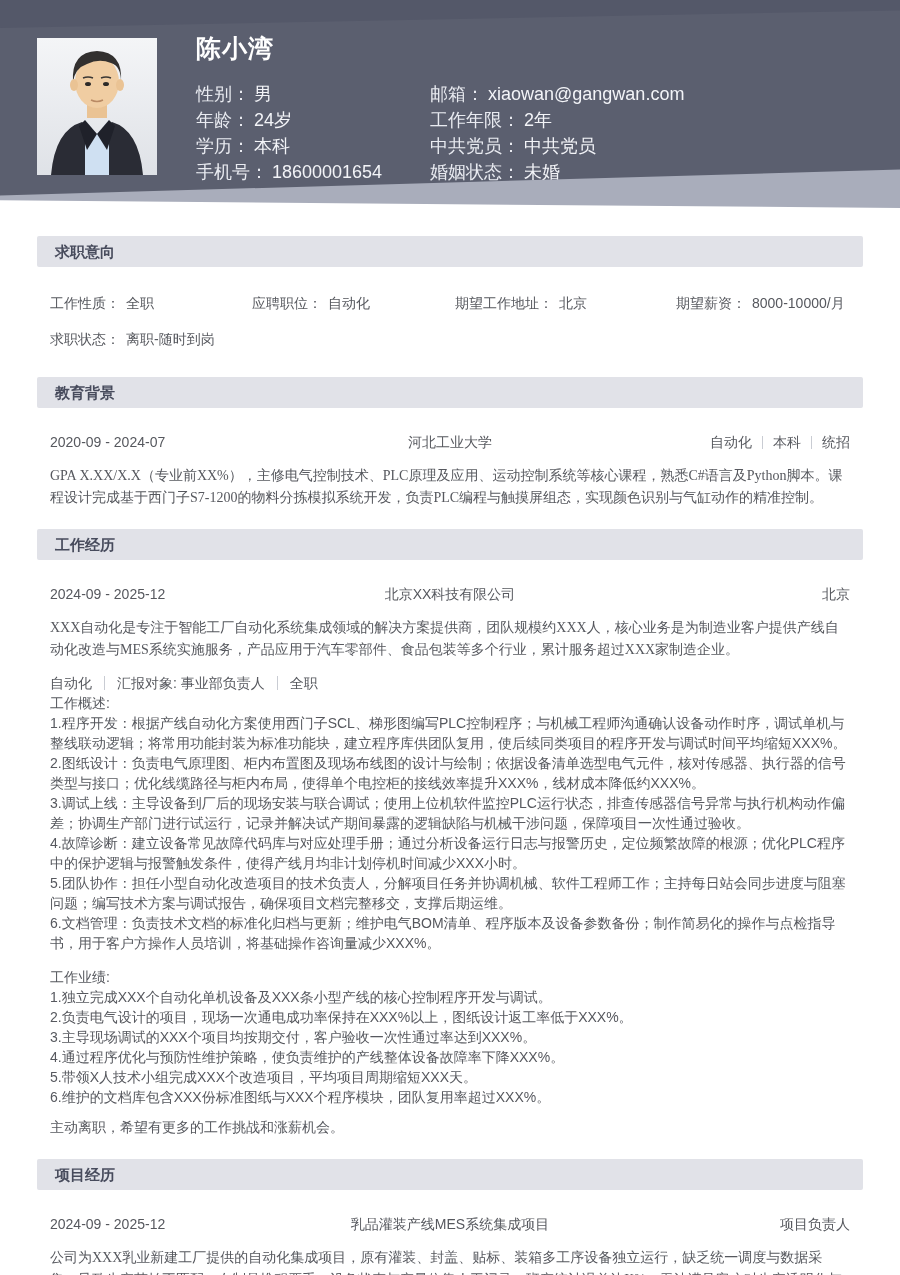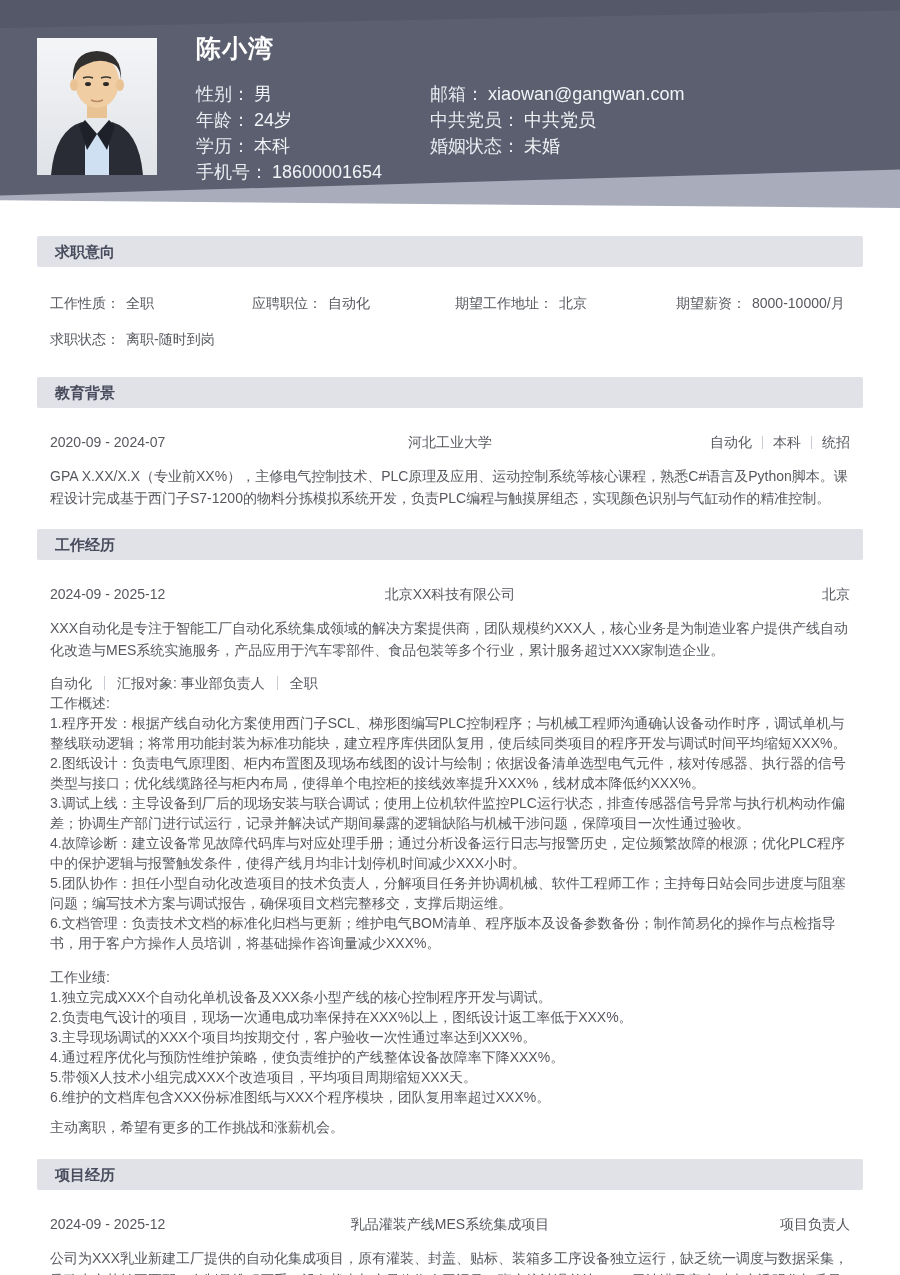--- a/index.html
+++ b/index.html
@@ -37,21 +37,21 @@
     display:grid; grid-template-columns:202px 203px 221px 1fr;
     row-gap:16px; margin-top:26px; line-height:20px;
   }
   .field { white-space:nowrap; }
   .field .lbl { color:#56585e; }
   .field .val { color:#56585e; margin-left:6px; }
   .meta-row { display:flex; align-items:center; margin-top:24px; line-height:20px; }
   .meta-left { width:230px; }
   .meta-center { flex:1; text-align:center; }
   .meta-right { width:230px; text-align:right; }
-  .para { margin-top:13px; line-height:22px; }
+  .para { margin-top:13px; line-height:22px;font-family:Liberation Serif, serif; }
   .inline-tags { display:flex; align-items:center; margin-top:12px; line-height:20px; }
   .sep { width:1px; height:14px; background:#c9ccd3; margin:0 12px; flex:0 0 auto; }
   .tag-sep-right { display:inline-block; width:1px; height:13px; background:#c9ccd3; margin:0 10px; vertical-align:-2px; }
   .block-title { margin-top:12px; line-height:20px; }
   .list { line-height:20px; }
   .list .li { line-height:20px; }
   .gap-title { margin-top:14px; line-height:20px; }
   .leave { margin-top:10px; line-height:20px; }
 </style>
 </head>
@@ -100,20 +100,21 @@
       <h1 class="hero-name">陈小湾</h1>
       <div class="info-cols">
         <div class="info-col-left">
           <div class="info-row"><span class="lbl">性别：</span><span class="val">男</span></div>
           <div class="info-row"><span class="lbl">年龄：</span><span class="val">24岁</span></div>
           <div class="info-row"><span class="lbl">学历：</span><span class="val">本科</span></div>
           <div class="info-row"><span class="lbl">手机号：</span><span class="val">18600001654</span></div>
         </div>
         <div class="info-col-right">
           <div class="info-row"><span class="lbl">邮箱：</span><span class="val">xiaowan@gangwan.com</span></div>
+          <div class="info-row"><span class="lbl">工作年限：</span><span class="val">2年</span></div>
           <div class="info-row"><span class="lbl">中共党员：</span><span class="val">中共党员</span></div>
           <div class="info-row"><span class="lbl">婚姻状态：</span><span class="val">未婚</span></div>
         </div>
       </div>
     </div>
 
     <div class="hero-wedge-light"></div>
     <div class="hero-wedge-white"></div>
   </header>
 

